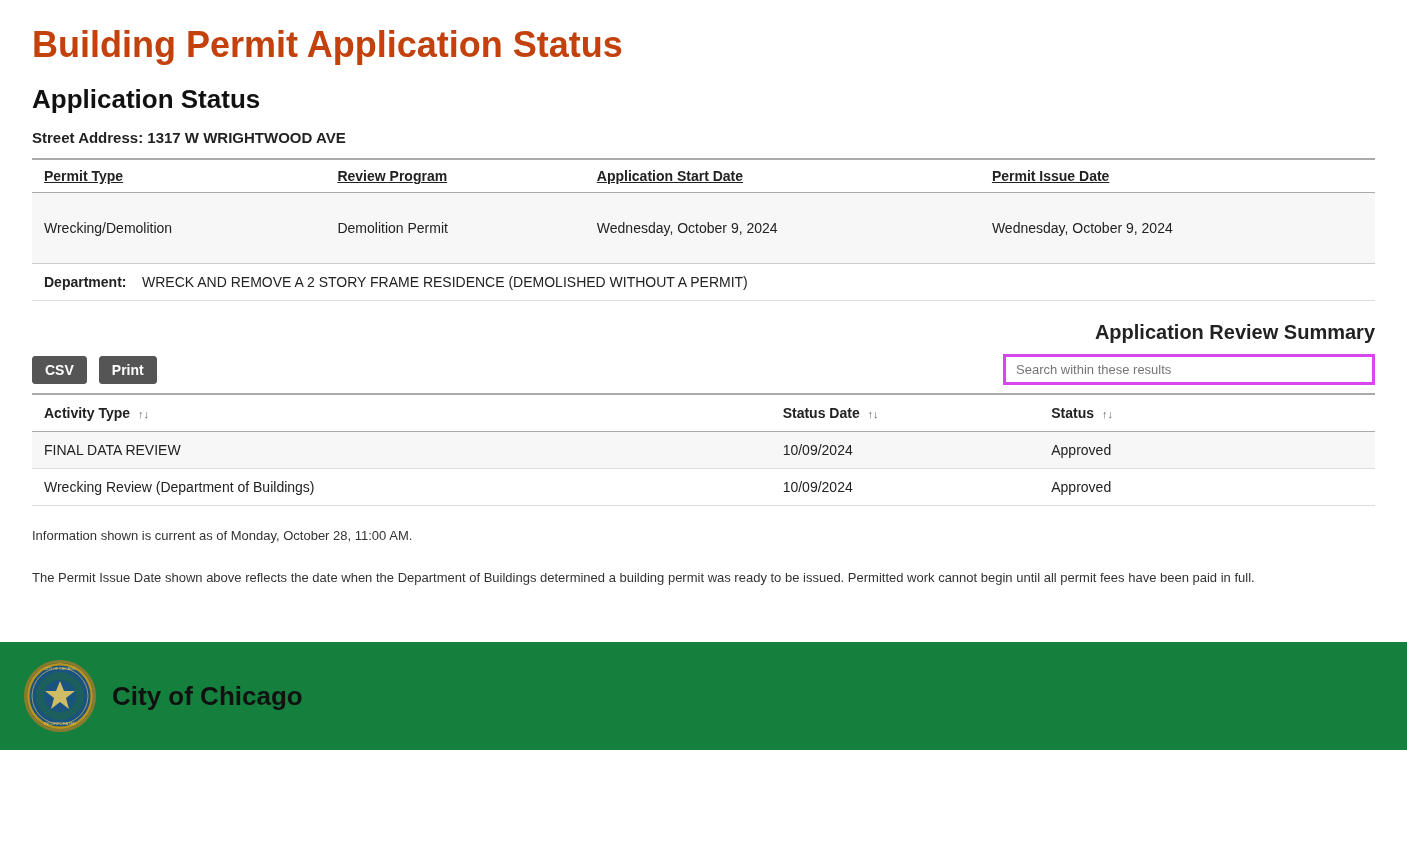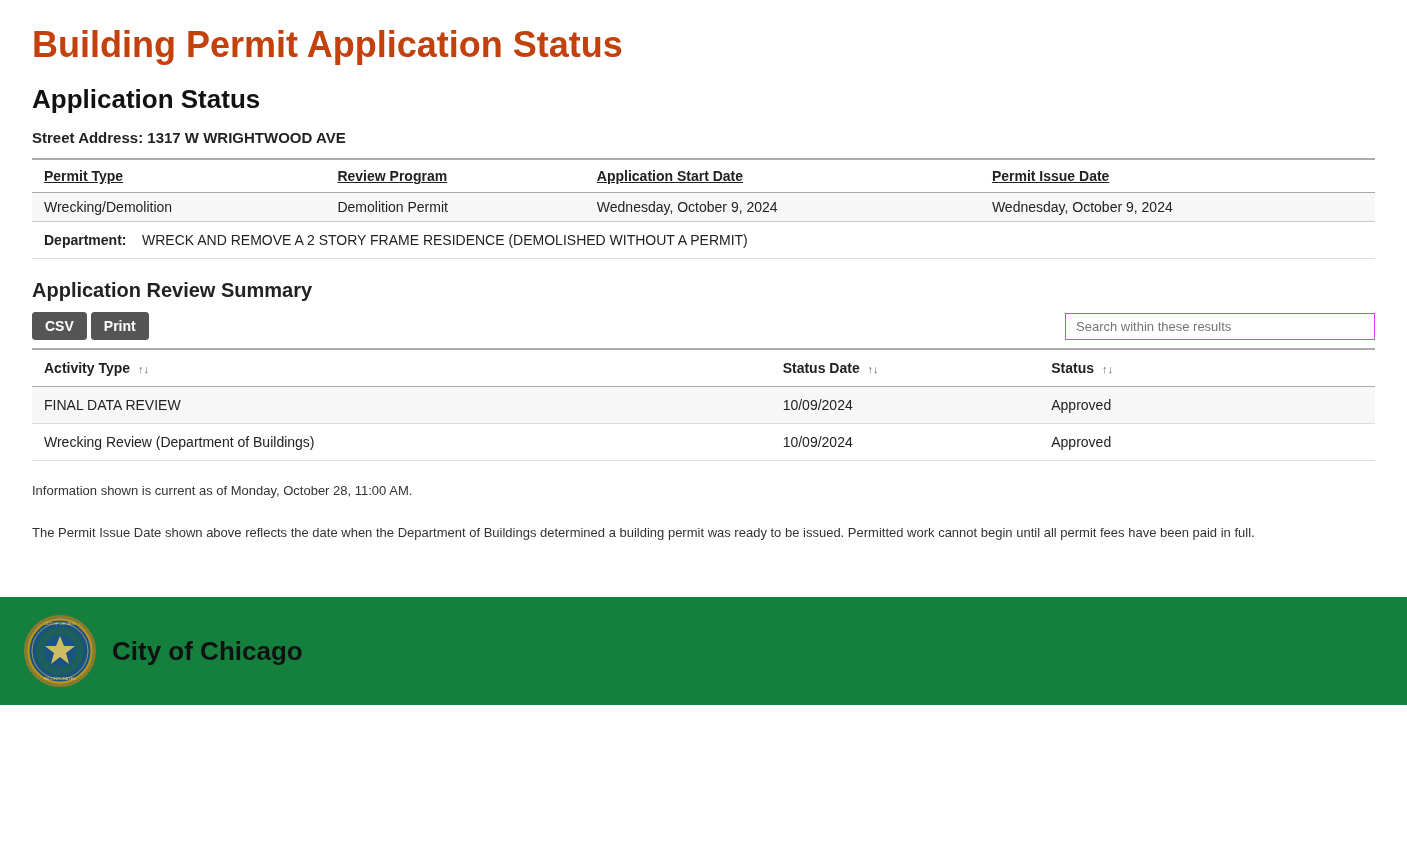--- a/index.html
+++ b/index.html
@@ -41,65 +41,66 @@
       font-weight: bold;
       text-align: left;
       padding: 8px 12px;
       border-top: 2px solid #aaa;
       border-bottom: 1px solid #aaa;
       font-size: 14px;
       background: #fff;
       text-decoration: underline;
     }
     .permit-table td {
-      padding: 6px 12px;
+      padding: 27px 12px;
       font-size: 14px;
       border-bottom: 1px solid #ccc;
       background: #f7f7f7;
     }
     .description-row {
       padding: 10px 12px;
       font-size: 14px;
       border-bottom: 1px solid #ddd;
       background: #fff;
     }
     .description-row span.desc-label {
       font-weight: bold;
     }
     
     .review-summary-title {
       font-size: 20px;
       font-weight: bold;
       margin: 20px 0 10px 0;
+      text-align: right;
     }
     .toolbar {
       display: flex;
       align-items: center;
       justify-content: space-between;
       margin-bottom: 8px;
     }
     .toolbar-left {
       display: flex;
-      gap: 4px;
+      gap: 12px;
     }
     .btn-csv, .btn-print {
       padding: 5px 12px;
       font-size: 14px;
       font-weight: bold;
       cursor: pointer;
       border: 1px solid #555;
       border-radius: 3px;
       background: #555;
       color: #fff;
     }
     .search-input {
-      border: 1px solid #d946ef;
+      border: 3px solid #d946ef;
       padding: 5px 10px;
       font-size: 13px;
-      width: 310px;
+      width: 372px;
       color: #888;
       outline: none;
     }
     
     .review-table {
       width: 100%;
       border-collapse: collapse;
     }
     .review-table th {
       text-align: left;

